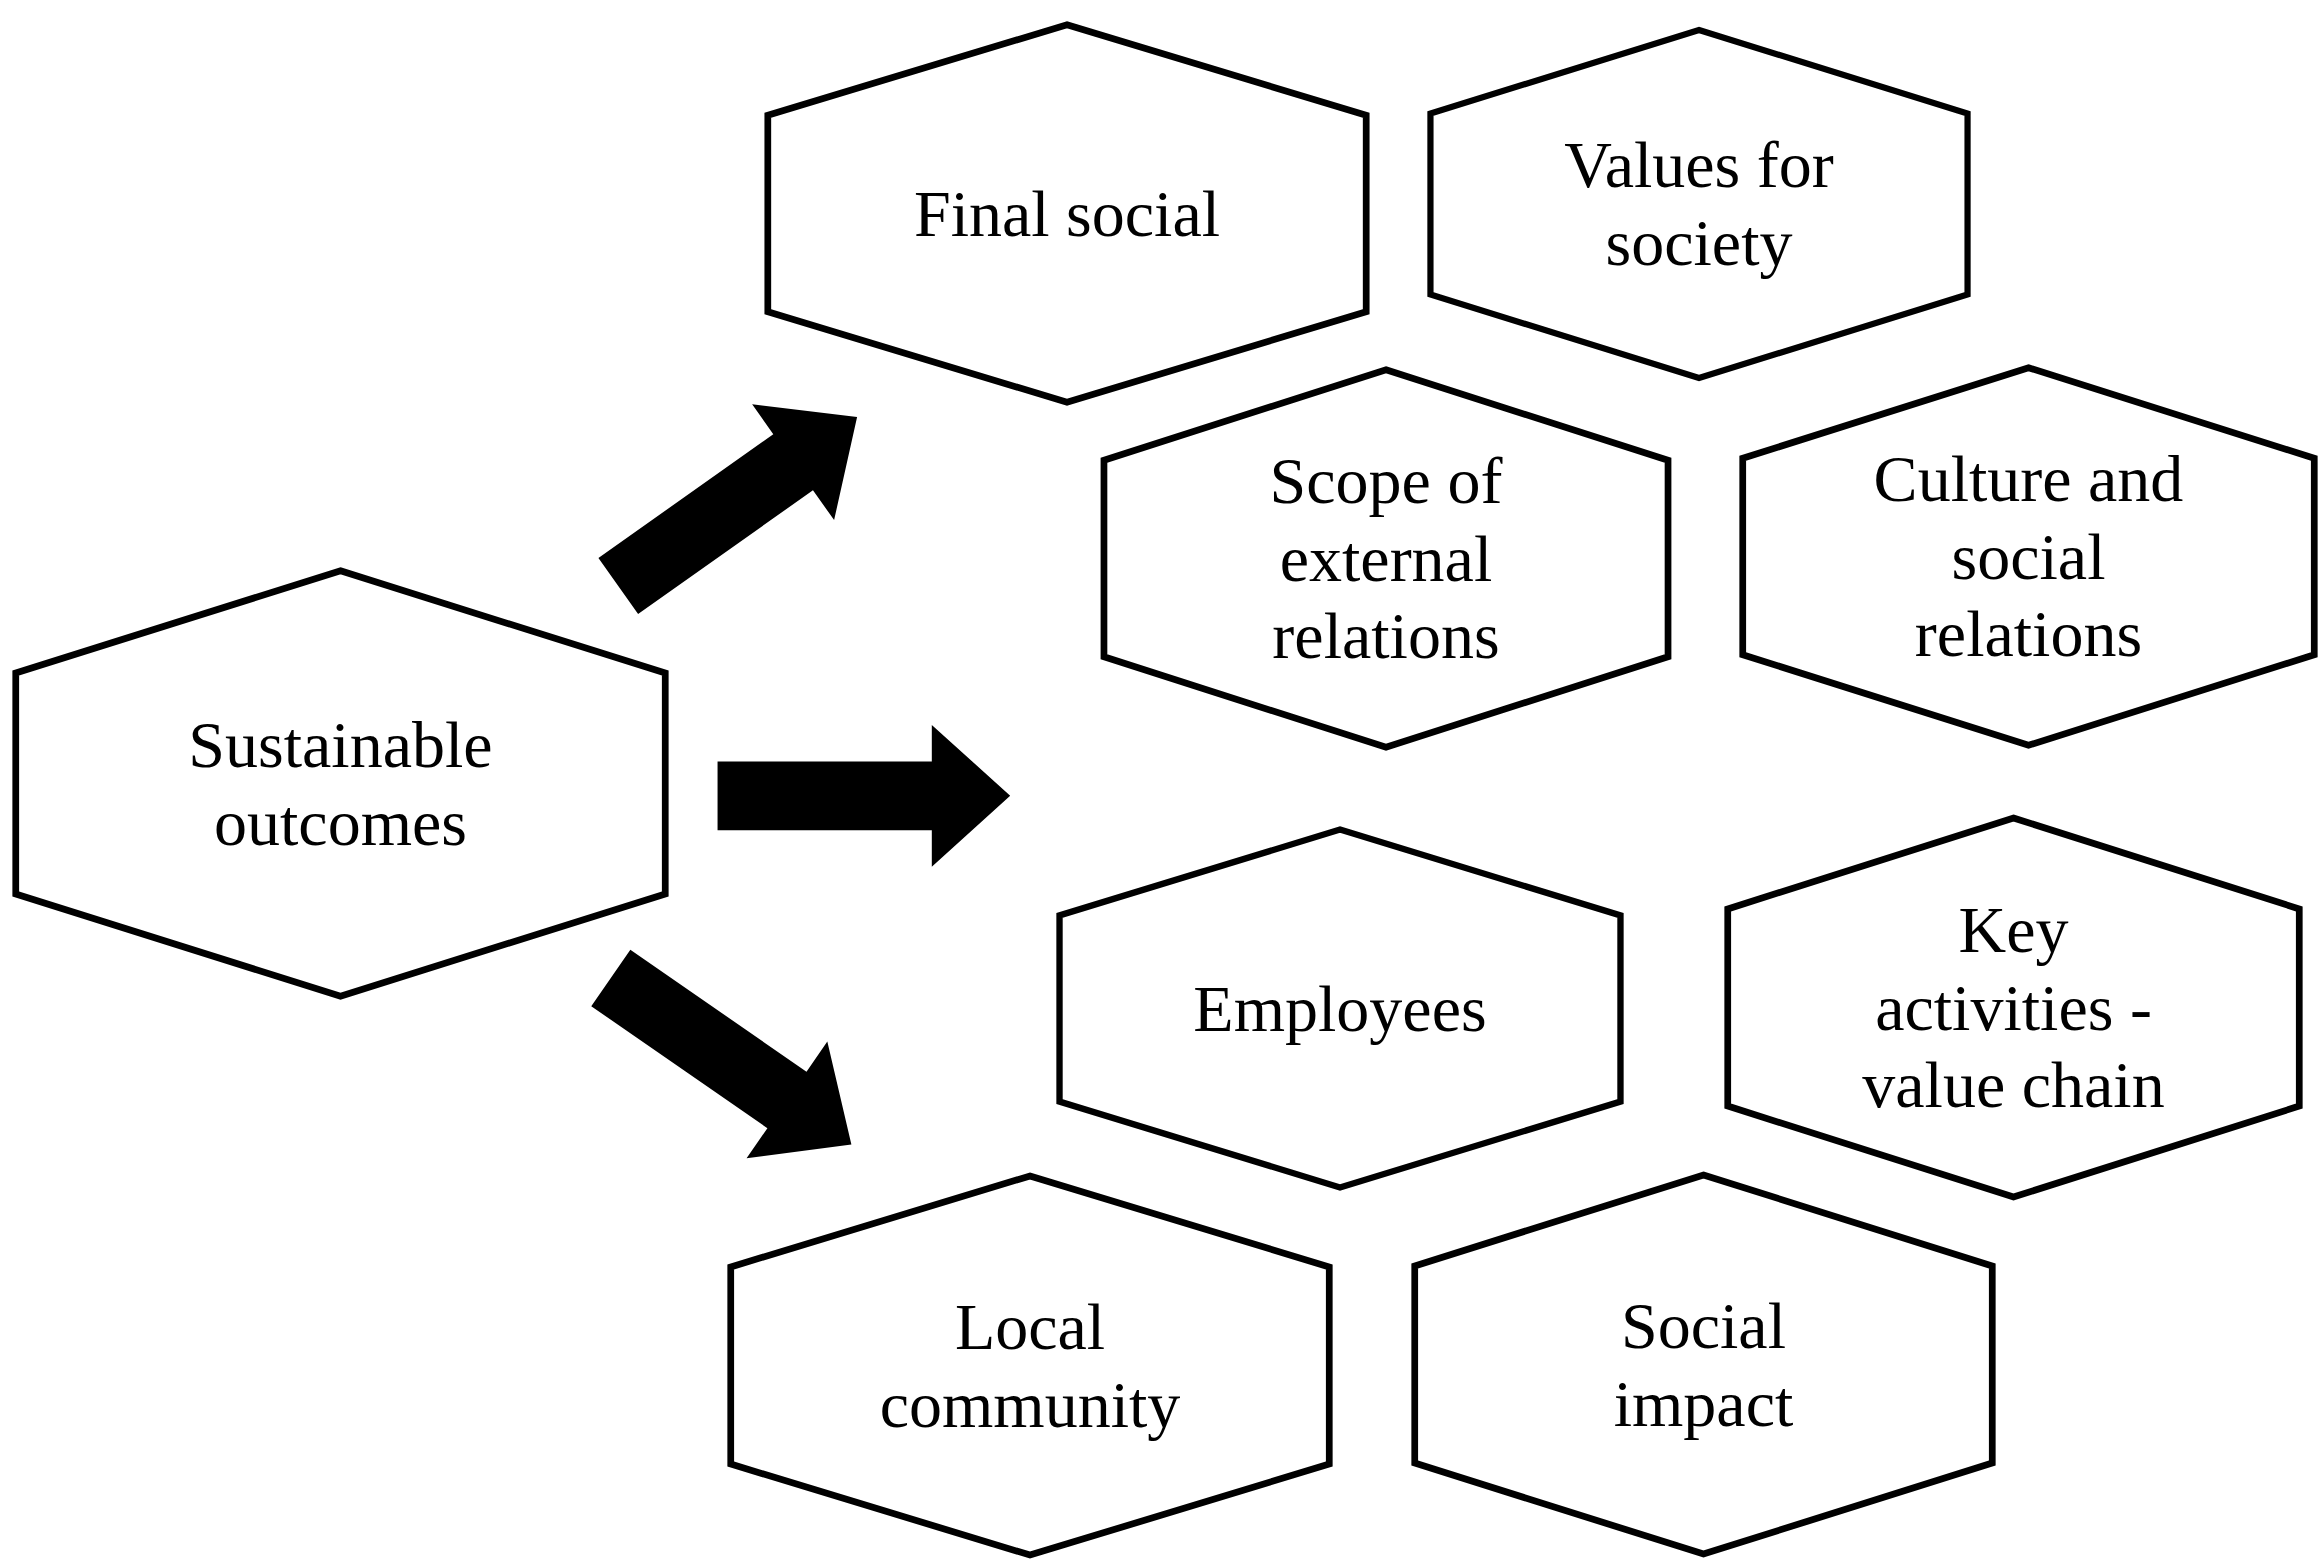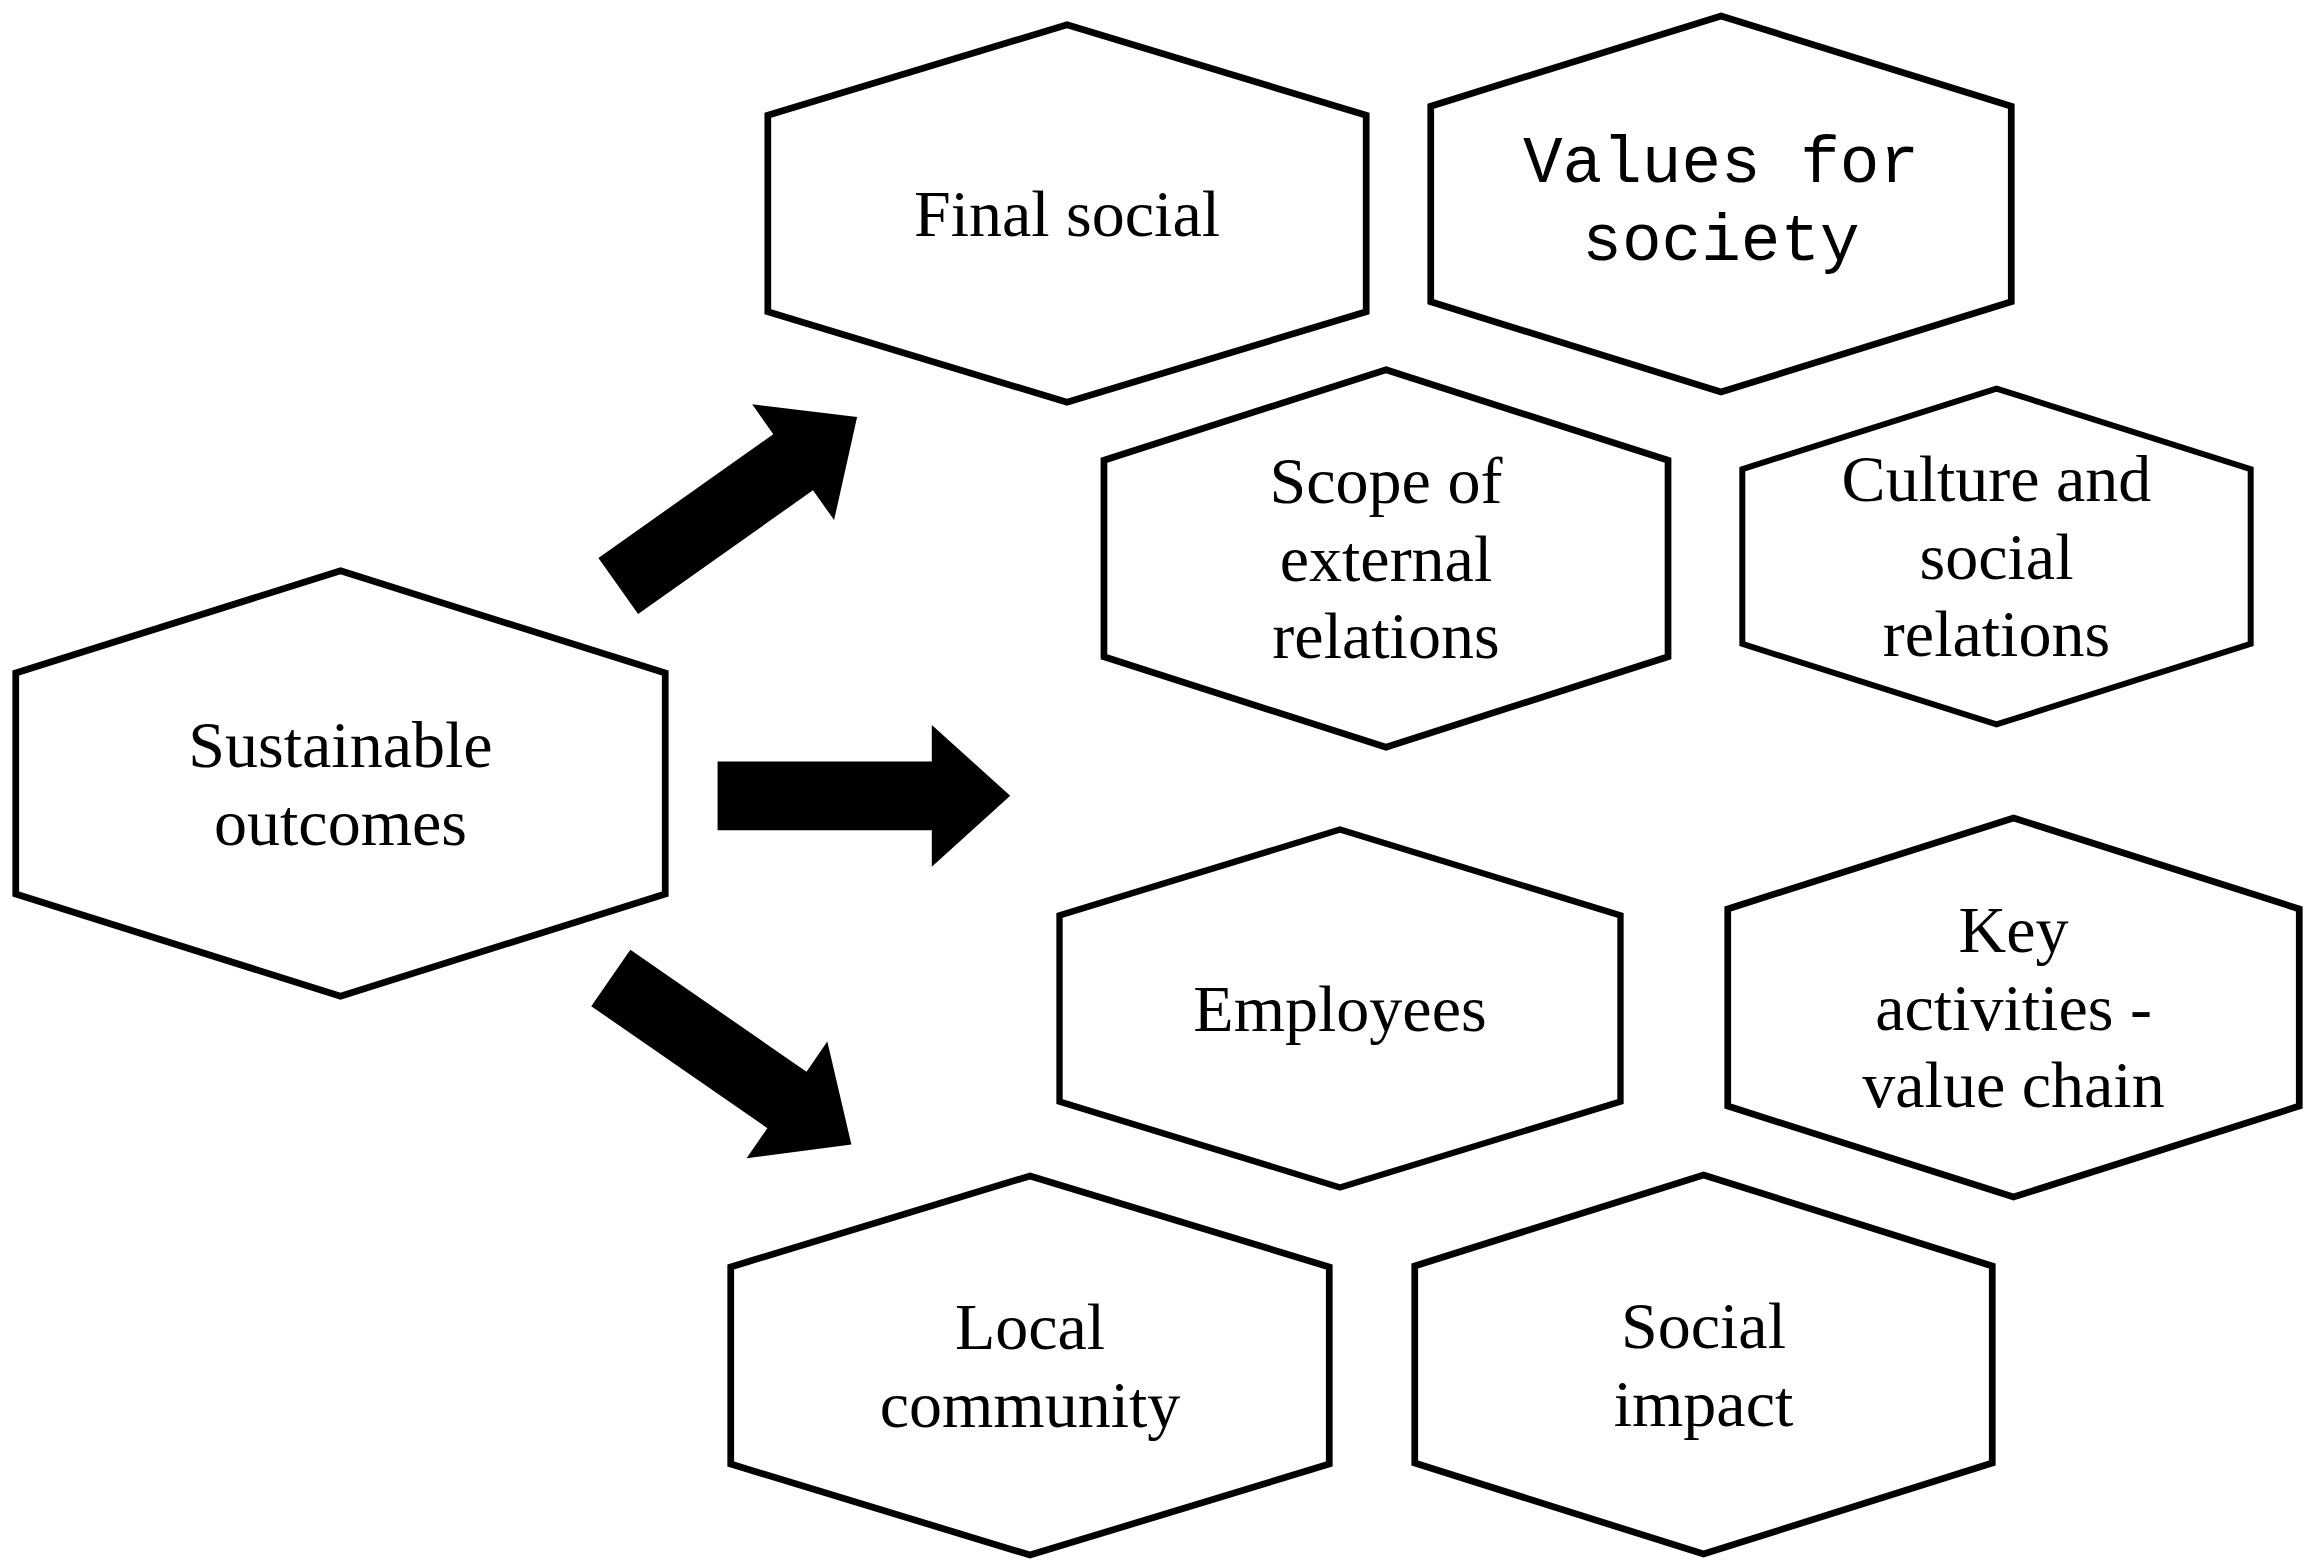--- a/index.html
+++ b/index.html
@@ -44,23 +44,23 @@
     width: 2319px;
     height: 1561px;
     z-index: 1;
   }
   .arrow {
     fill: #000000;
     stroke: none;
   }
   
   #node-final-users        { left: 764px; top:   21px; width: 606px; height: 385px; }
-  #node-values-society     { left: 1427px; top:   12px; width: 588px; height: 384px; font-family: Liberation Mono, monospace; }
+  #node-values-society     { left: 1427px; top:   12px; width: 544px; height: 384px; }
   #node-scope-external     { left: 1100px; top:  366px; width: 572px; height: 385px; }
-  #node-culture-social     { left: 1739px; top:  364px; width: 515px; height: 385px; }
+  #node-culture-social     { left: 1739px; top:  364px; width: 579px; height: 385px; }
   #node-sustainable        { left:   12px; top:  567px; width: 657px; height: 433px; }
   #node-employees          { left: 1056px; top: 815px; width: 568px; height: 387px; }
   #node-key-activities     { left: 1724px; top: 814px; width: 579px; height: 387px; }
   #node-local-community    { left:  727px; top: 1172px; width: 606px; height: 387px; }
   #node-social-impact      { left: 1411px; top: 1171px; width: 585px; height: 387px; }
 </style>
 </head>
 <body>
 
 <div class="canvas">

